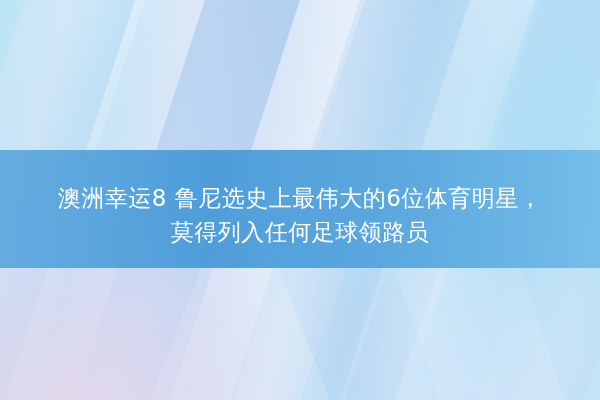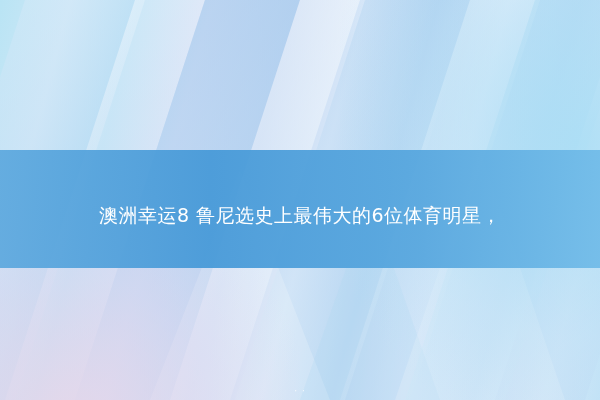--- a/index.html
+++ b/index.html
@@ -83,21 +83,21 @@
         rgba(92,168,222,0.92) 0%,
         rgba(72,154,216,0.95) 35%,
         rgba(86,166,222,0.93) 70%,
         rgba(110,186,232,0.9) 100%);
     display: flex;
     align-items: center;
     justify-content: center;
   }
   #caption-text {
     color: #ffffff;
-    font-size: 19px;
+    font-size: 23px;
     line-height: 34px;
     text-align: center;
     width: 520px;
     letter-spacing: 0.5px;
     font-family: "DejaVu Sans", "Liberation Sans", sans-serif;
     margin-top: 12px;
   }
   #footer-mark {
     position: absolute;
     left: 0;
@@ -127,17 +127,18 @@
   <div class="chev c1"></div>
   <div class="chev c2"></div>
   <div class="chev c3"></div>
 
   <div class="wash-pink"></div>
   <div class="wash-cyan"></div>
 
   <div id="caption-band">
     <div id="caption-text">
       <div>澳洲幸运8 鲁尼选史上最伟大的6位体育明星，</div>
+      <div>莫得列入任何足球领路员</div>
     </div>
   </div>
 
   <div id="footer-mark">· ·</div>
 </div>
 
 </body></html>

